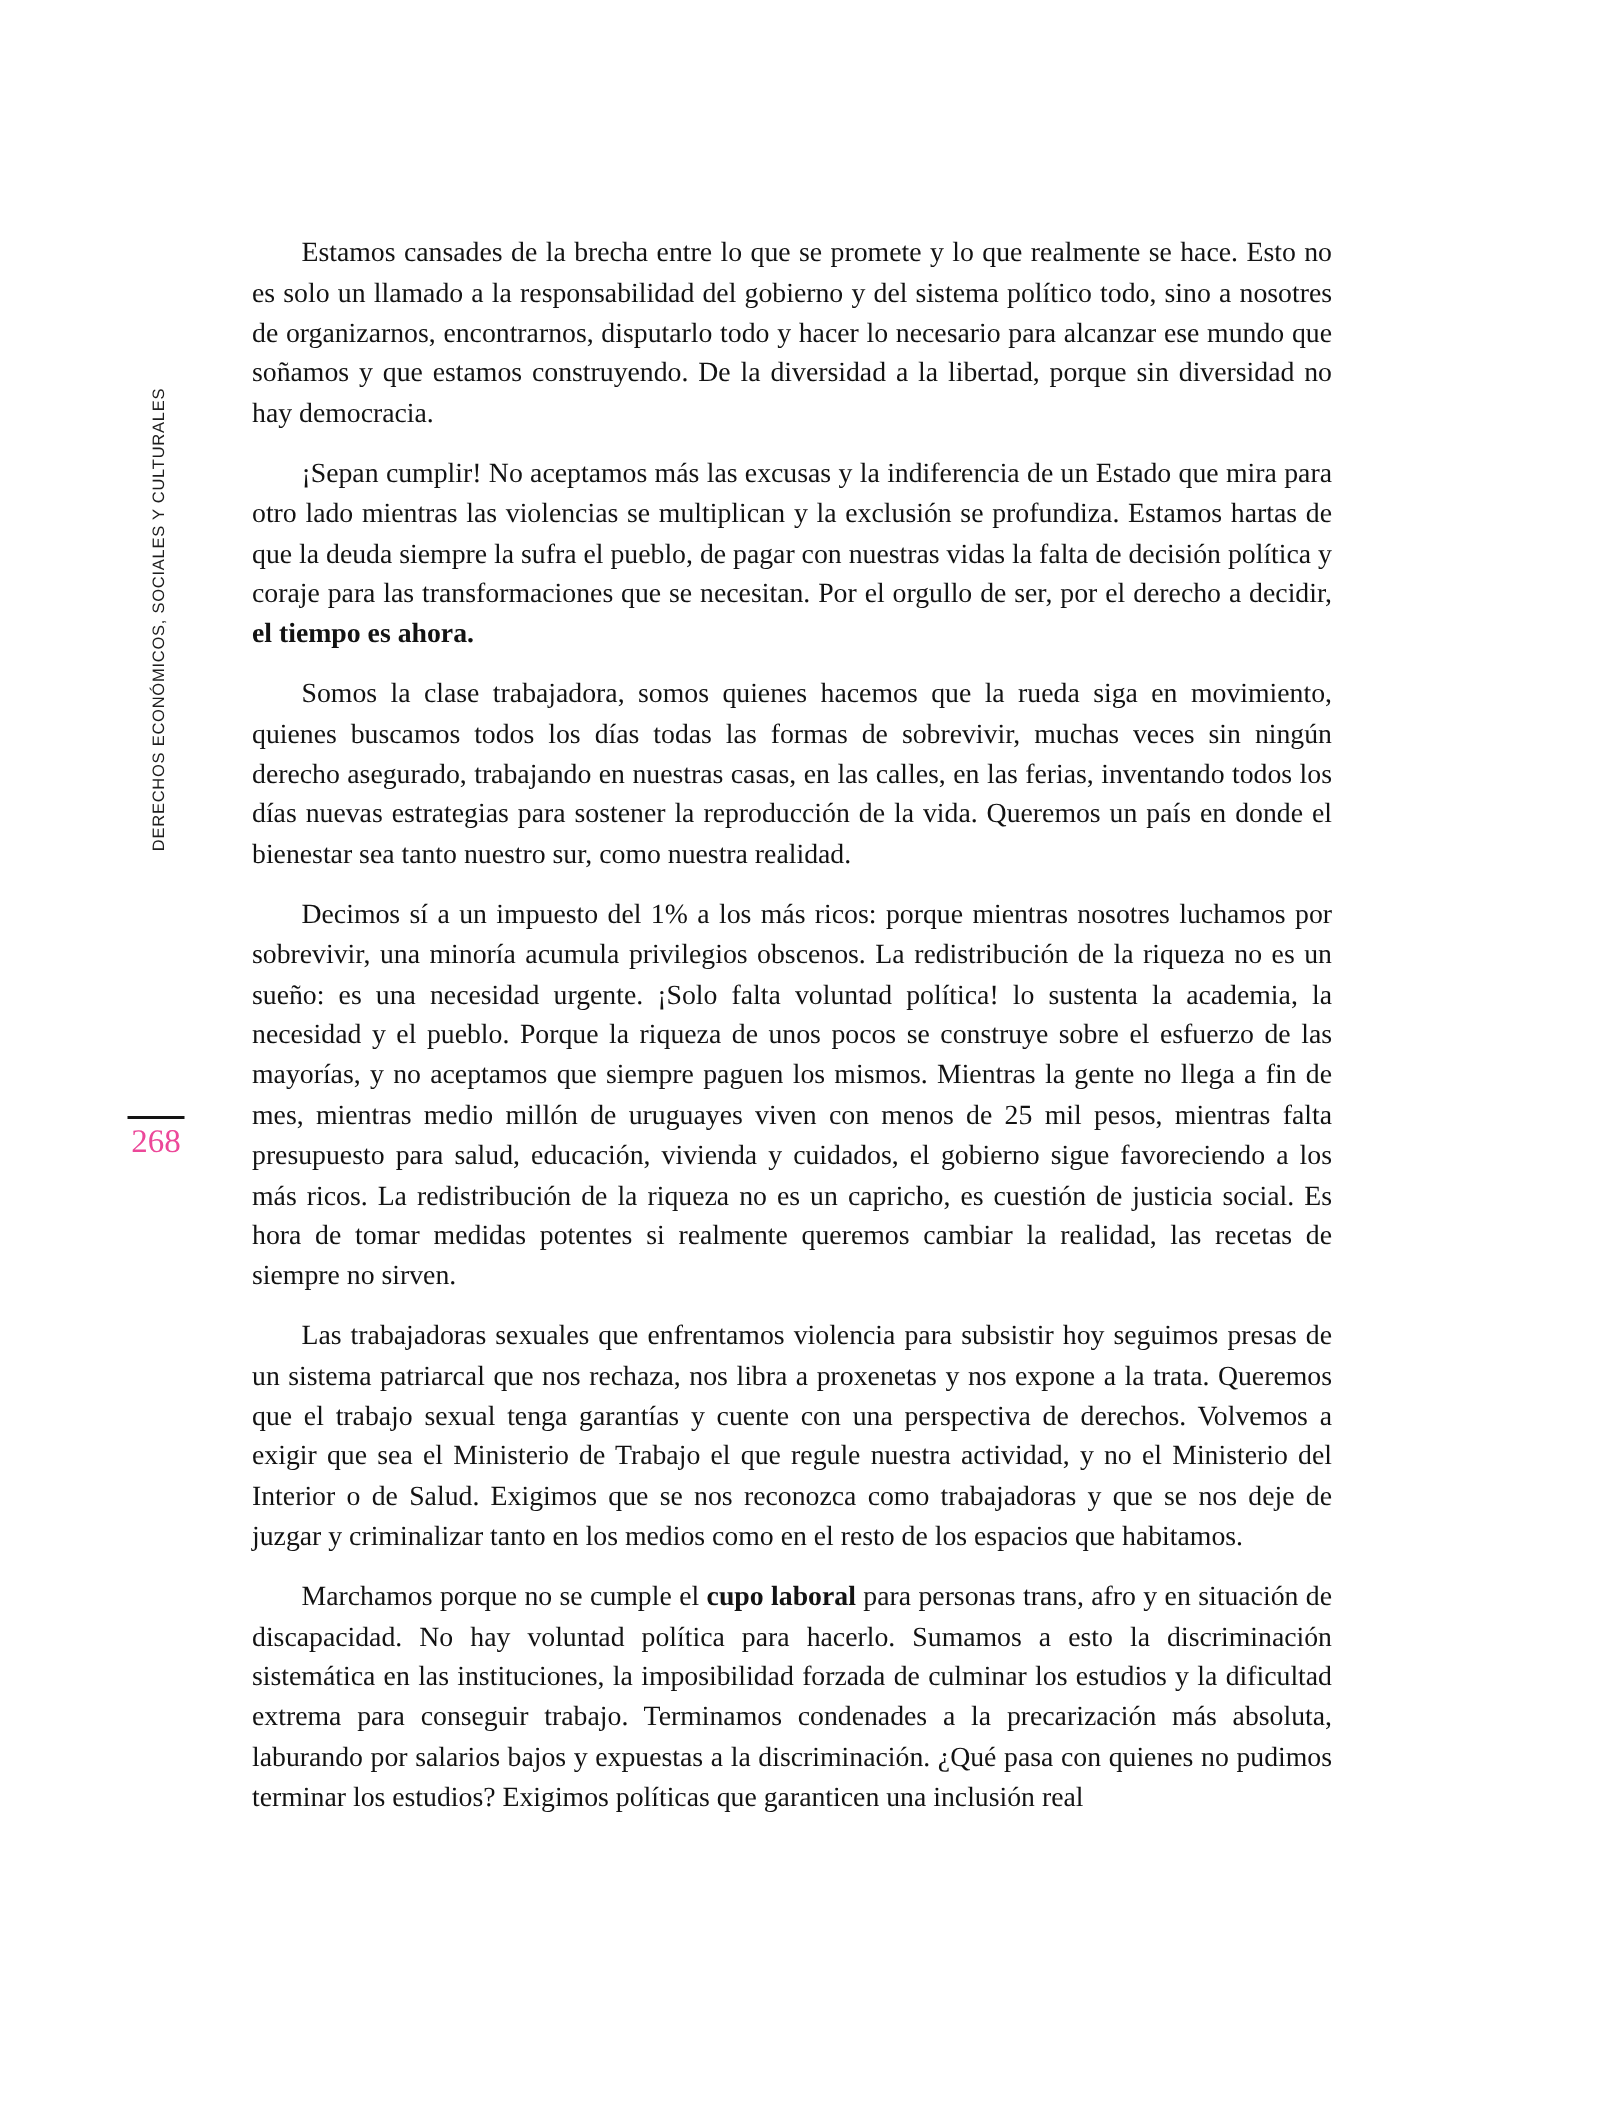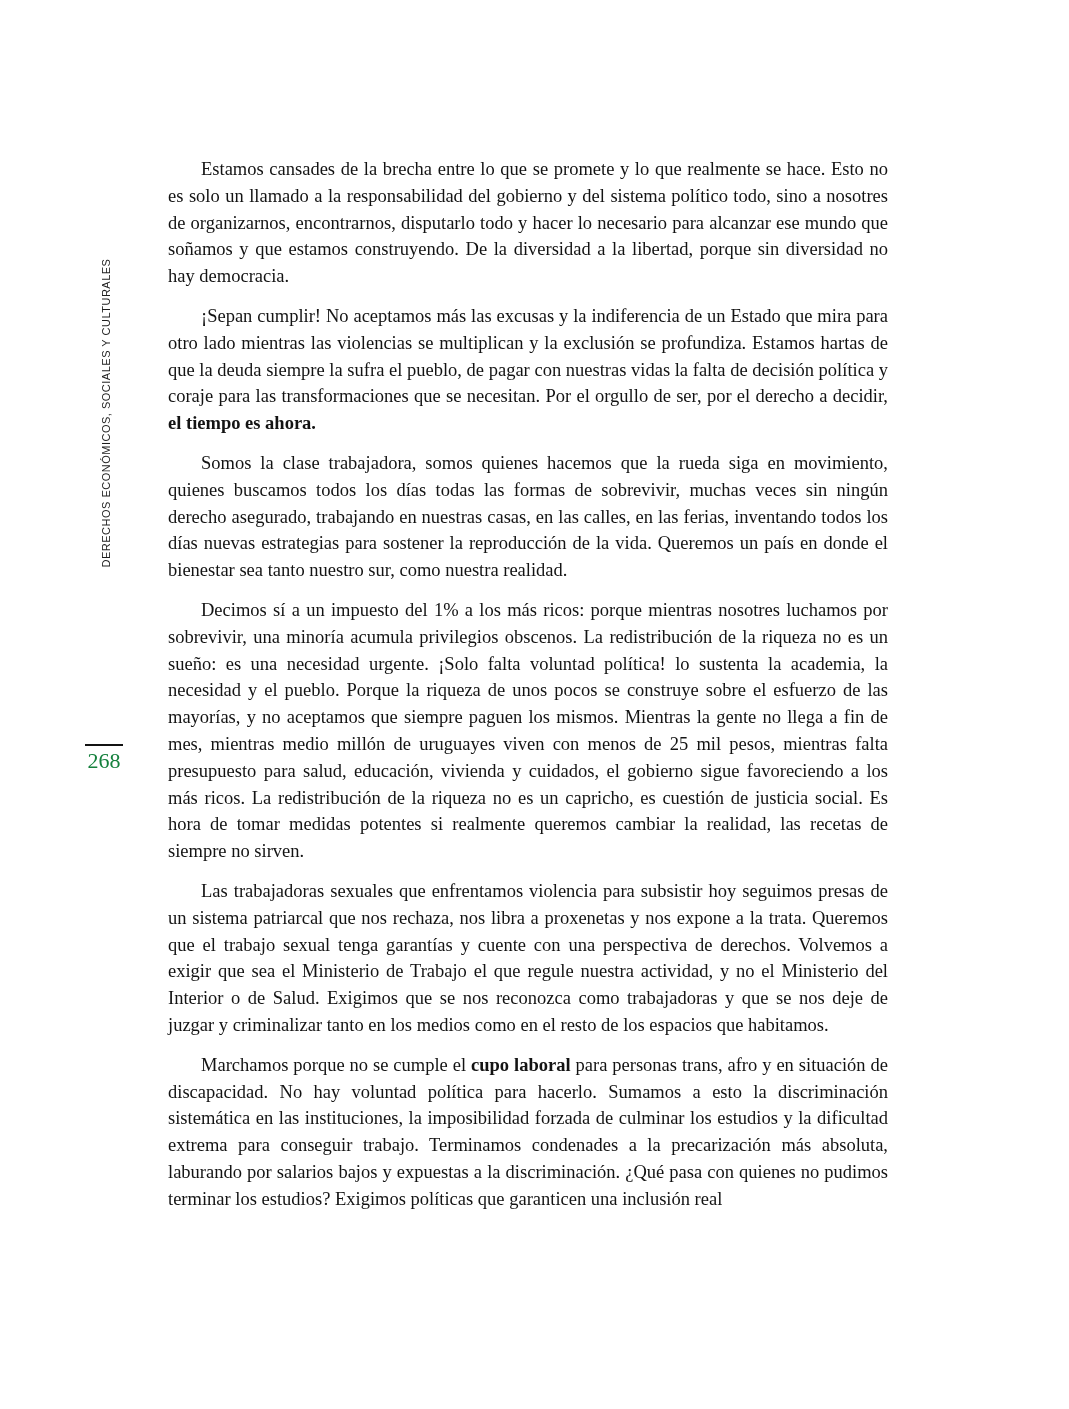--- a/index.html
+++ b/index.html
@@ -44,21 +44,21 @@
     width: 38px;
     height: 2px;
     background: #131313;
   }
   .page-number {
     margin-top: 3px;
     font-family: "Liberation Serif", serif;
     font-size: 22px;
     line-height: 24px;
     text-align: center;
-    color: #15803d;
+    color: #ec4899;
   }
   
   .text-column {
     position: absolute;
     left: 168px;
     top: 156px;
     width: 736px;
     font-size: 18.5px;
     line-height: 26.8px;
     text-align: justify;

